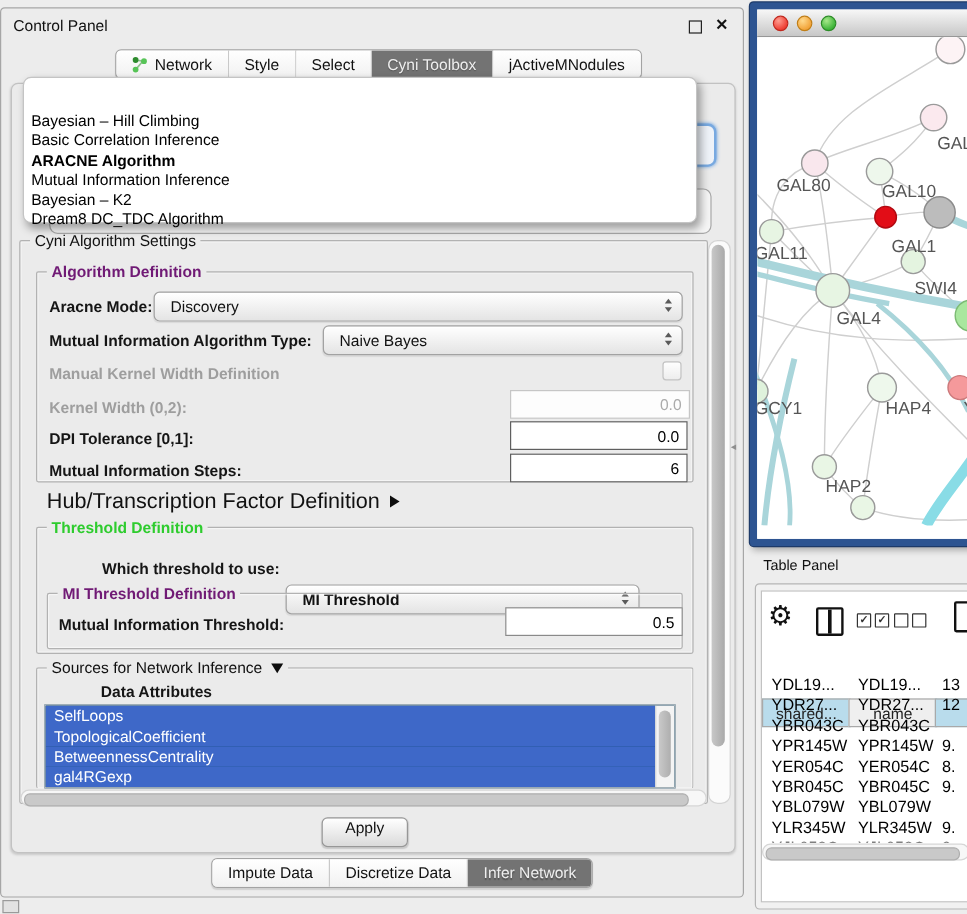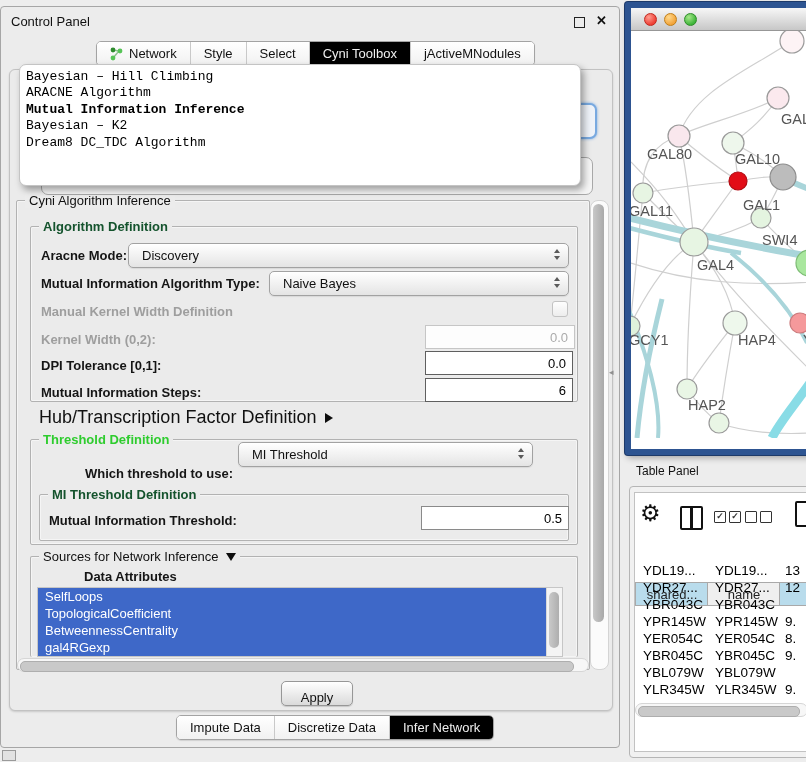--- a/index.html
+++ b/index.html
@@ -13,44 +13,44 @@
   .cp-title{left:10px;top:7px;font-size:13px;color:#111;}
   .cp-float{right:34px;top:10px;width:9px;height:9px;border:1.6px solid #222;}
   .cp-close{right:12px;top:6px;font-size:13px;font-weight:bold;color:#111;}
 
   
   .seg{display:flex;align-items:stretch;height:23px;border:1px solid #a3a3a3;border-radius:5px;
        background:#ffffff;overflow:hidden;box-shadow:0 1px 1px rgba(0,0,0,.12);}
   .seg .sgi{display:flex;align-items:center;justify-content:center;padding:0 13px;font-size:13px;
             color:#111;border-right:1px solid #c9c9c9;background:linear-gradient(#ffffff,#f1f1f1);}
   .seg .sgi:last-child{border-right:none;}
-  .seg .sgi.sel{background:#000000;color:#efefef;text-shadow:0 1px 1px rgba(0,0,0,.3);}
+  .seg .sgi.sel{background:#737373;color:#efefef;text-shadow:0 1px 1px rgba(0,0,0,.3);}
   .top-tabs{left:95px;top:34px;}
   .bot-tabs{left:145px;top:708px;margin-left:30px;}
   .net-ico{margin-right:6px;display:inline-block;width:13px;height:14px;}
 
   
   .popup{left:18px;top:57px;width:560px;height:120px;background:#fff;border:1px solid #c4c4c4;
          border-radius:7px;box-shadow:3px 4px 7px rgba(0,0,0,.35);z-index:30;}
   .popup-ph{position:absolute;top:3px;left:0;width:100%;text-align:center;color:#bdbdbd;font-size:13px;}
-  .popup-items{position:absolute;top:4px;left:4px;right:4px;font-family:Liberation Mono, monospace;}
+  .popup-items{position:absolute;top:28px;left:4px;right:4px;}
   .algo-item{font-size:13px;line-height:16.4px;color:#000;padding-left:2px;}
   .algo-item:nth-child(3){font-weight:bold;}
 
   
   .ghost-combo{left:40px;top:150px;width:536px;height:36px;border:1px solid #a8a8a8;border-radius:7px;
                background:#f5f5f5;color:#b4b4b4;font-size:13px;line-height:36px;padding-left:14px;
                overflow:hidden;z-index:5;}
   .ghost-focus{left:568px;top:96px;width:24px;height:32px;border:2px solid #78a9e0;border-radius:7px;
                background:#eef2f8;box-shadow:0 0 3px #78a9e0;z-index:4;}
 
   
   .group{border:1px solid #b2b2b2;border-radius:2px;box-shadow:inset 0 0 0 1px rgba(255,255,255,.5);}
   .glabel{position:absolute;top:-8px;left:8px;background:#ececec;padding:0 4px;font-size:13px;white-space:nowrap;}
-  .glabel.blue{color:#14532d;font-weight:bold;}
+  .glabel.blue{color:#701a75;font-weight:bold;}
   .glabel.green{color:#2ecc2e;font-weight:bold;}
   .glabel.plain{color:#111;}
 
   .blabel{font-size:13px;font-weight:bold;color:#151515;white-space:nowrap;}
   .blabel.dis{color:#9e9e9e;}
   .plabel{font-size:18px;color:#111;white-space:nowrap;}
 
   .combo{height:23px;border:1px solid #a2a2a2;border-radius:5px;
          background:linear-gradient(#ffffff,#e4e4e4);box-shadow:inset 0 1px 0 #fff,0 1px 1px rgba(0,0,0,.08);
          font-size:13px;color:#111;line-height:23px;padding-left:13px;}
@@ -71,21 +71,21 @@
   .attr-list{background:#0c4a6e;border:1px solid #c6c6c6;overflow:hidden;}
   .attr-item{height:17px;line-height:17px;font-size:13px;color:#fff;background:#3e68c8;
              padding-left:7px;margin-right:16px;}
   .vsb{position:absolute;right:0;top:0;bottom:0;width:15px;background:#f4f4f4;border-left:1px solid #d9d9d9;}
   .vsb-thumb{position:absolute;left:2px;width:10px;border-radius:6px;background:linear-gradient(90deg,#c9c9c9,#aeaeae);}
   .hsb{background:#f7f7f7;border:1px solid #d6d6d6;border-radius:7px;}
   .hsb-thumb{position:absolute;top:1.5px;height:9px;border-radius:5px;background:#c9c9c9;border:1px solid #aeaeae;}
 
   .apply-btn{left:267px;top:674px;width:70px;height:23px;border:1px solid #979797;border-radius:5px;
              background:linear-gradient(#ffffff,#dadada);font-size:13px;color:#111;
-             display:flex;align-items:flex-end;justify-content:center;box-shadow:0 1px 1px rgba(0,0,0,.15);margin-left:13px;}
+             display:flex;align-items:flex-start;justify-content:center;box-shadow:0 1px 1px rgba(0,0,0,.15);}
 
   .content-panel{left:8px;top:62px;width:602px;height:640px;background:#ebebeb;border:1px solid #c2c2c2;
                  border-radius:6px;box-shadow:0 1px 2px rgba(0,0,0,.15);}
 
   
   .set-vsb{left:589px;top:193px;width:17px;height:468px;background:#fbfbfb;border:1px solid #d4d4d4;border-radius:8px;}
   .set-vsb-thumb{position:absolute;left:2px;top:3px;width:11px;height:418px;border-radius:7px;
                  background:linear-gradient(90deg,#c8c8c8,#a9a9a9);}
 
   .splitter-arrow{left:609px;top:367px;font-size:9px;color:#8f8f8f;}
@@ -158,29 +158,30 @@
   <div class="abs content-panel"></div>
 
   <div class="abs ghost-focus"></div>
   <div class="abs ghost-combo">
     <span>gal-filtered sif default node</span>
   </div>
 
   <div class="abs popup">
     <div class="popup-items">
       <div class="algo-item">Bayesian – Hill Climbing</div>
+      <div class="algo-item">Basic Correlation Inference</div>
       <div class="algo-item">ARACNE Algorithm</div>
       <div class="algo-item">Mutual Information Inference</div>
       <div class="algo-item">Bayesian – K2</div>
       <div class="algo-item">Dream8 DC_TDC Algorithm</div>
     </div>
   </div>
 
   <div class="abs group" style="left:15px;top:193px;width:572px;height:468px;">
-    <div class="glabel plain">Cyni Algorithm Inference</div>
+    <div class="glabel plain">Cyni Algorithm Settings</div>
   </div>
 
   <div class="abs set-vsb">
     <div class="set-vsb-thumb"></div>
   </div>
 
   <div class="abs group" style="left:29px;top:219px;width:546px;height:174px;">
     <div class="glabel blue" style="background:#ebebeb;">Algorithm Definition</div>
   </div>
 
@@ -222,21 +223,21 @@
 
   <div class="abs" style="left:38px;top:400px;display:flex;align-items:center;gap:9px;">
     <span class="plabel">Hub/Transcription Factor Definition</span>
     <span class="tri-right"></span>
   </div>
 
   <div class="abs group" style="left:29px;top:432px;width:546px;height:104px;">
     <div class="glabel green" style="background:#ebebeb;">Threshold Definition</div>
   </div>
   <div class="abs blabel" style="left:84px;top:459px;">Which threshold to use:</div>
-  <div class="abs combo" style="left:237px;top:435px;width:280px;">
+  <div class="abs combo" style="left:237px;top:480px;width:280px;font-weight:bold;">
     <span>MI Threshold</span>
     <span class="steppers">
         <span class="tri-up-s"></span>
         <span class="tri-dn-s"></span>
       </span>
   </div>
 
   <div class="abs group" style="left:38px;top:487px;width:528px;height:45px;">
     <div class="glabel blue" style="background:#ebebeb;">MI Threshold Definition</div>
   </div>

